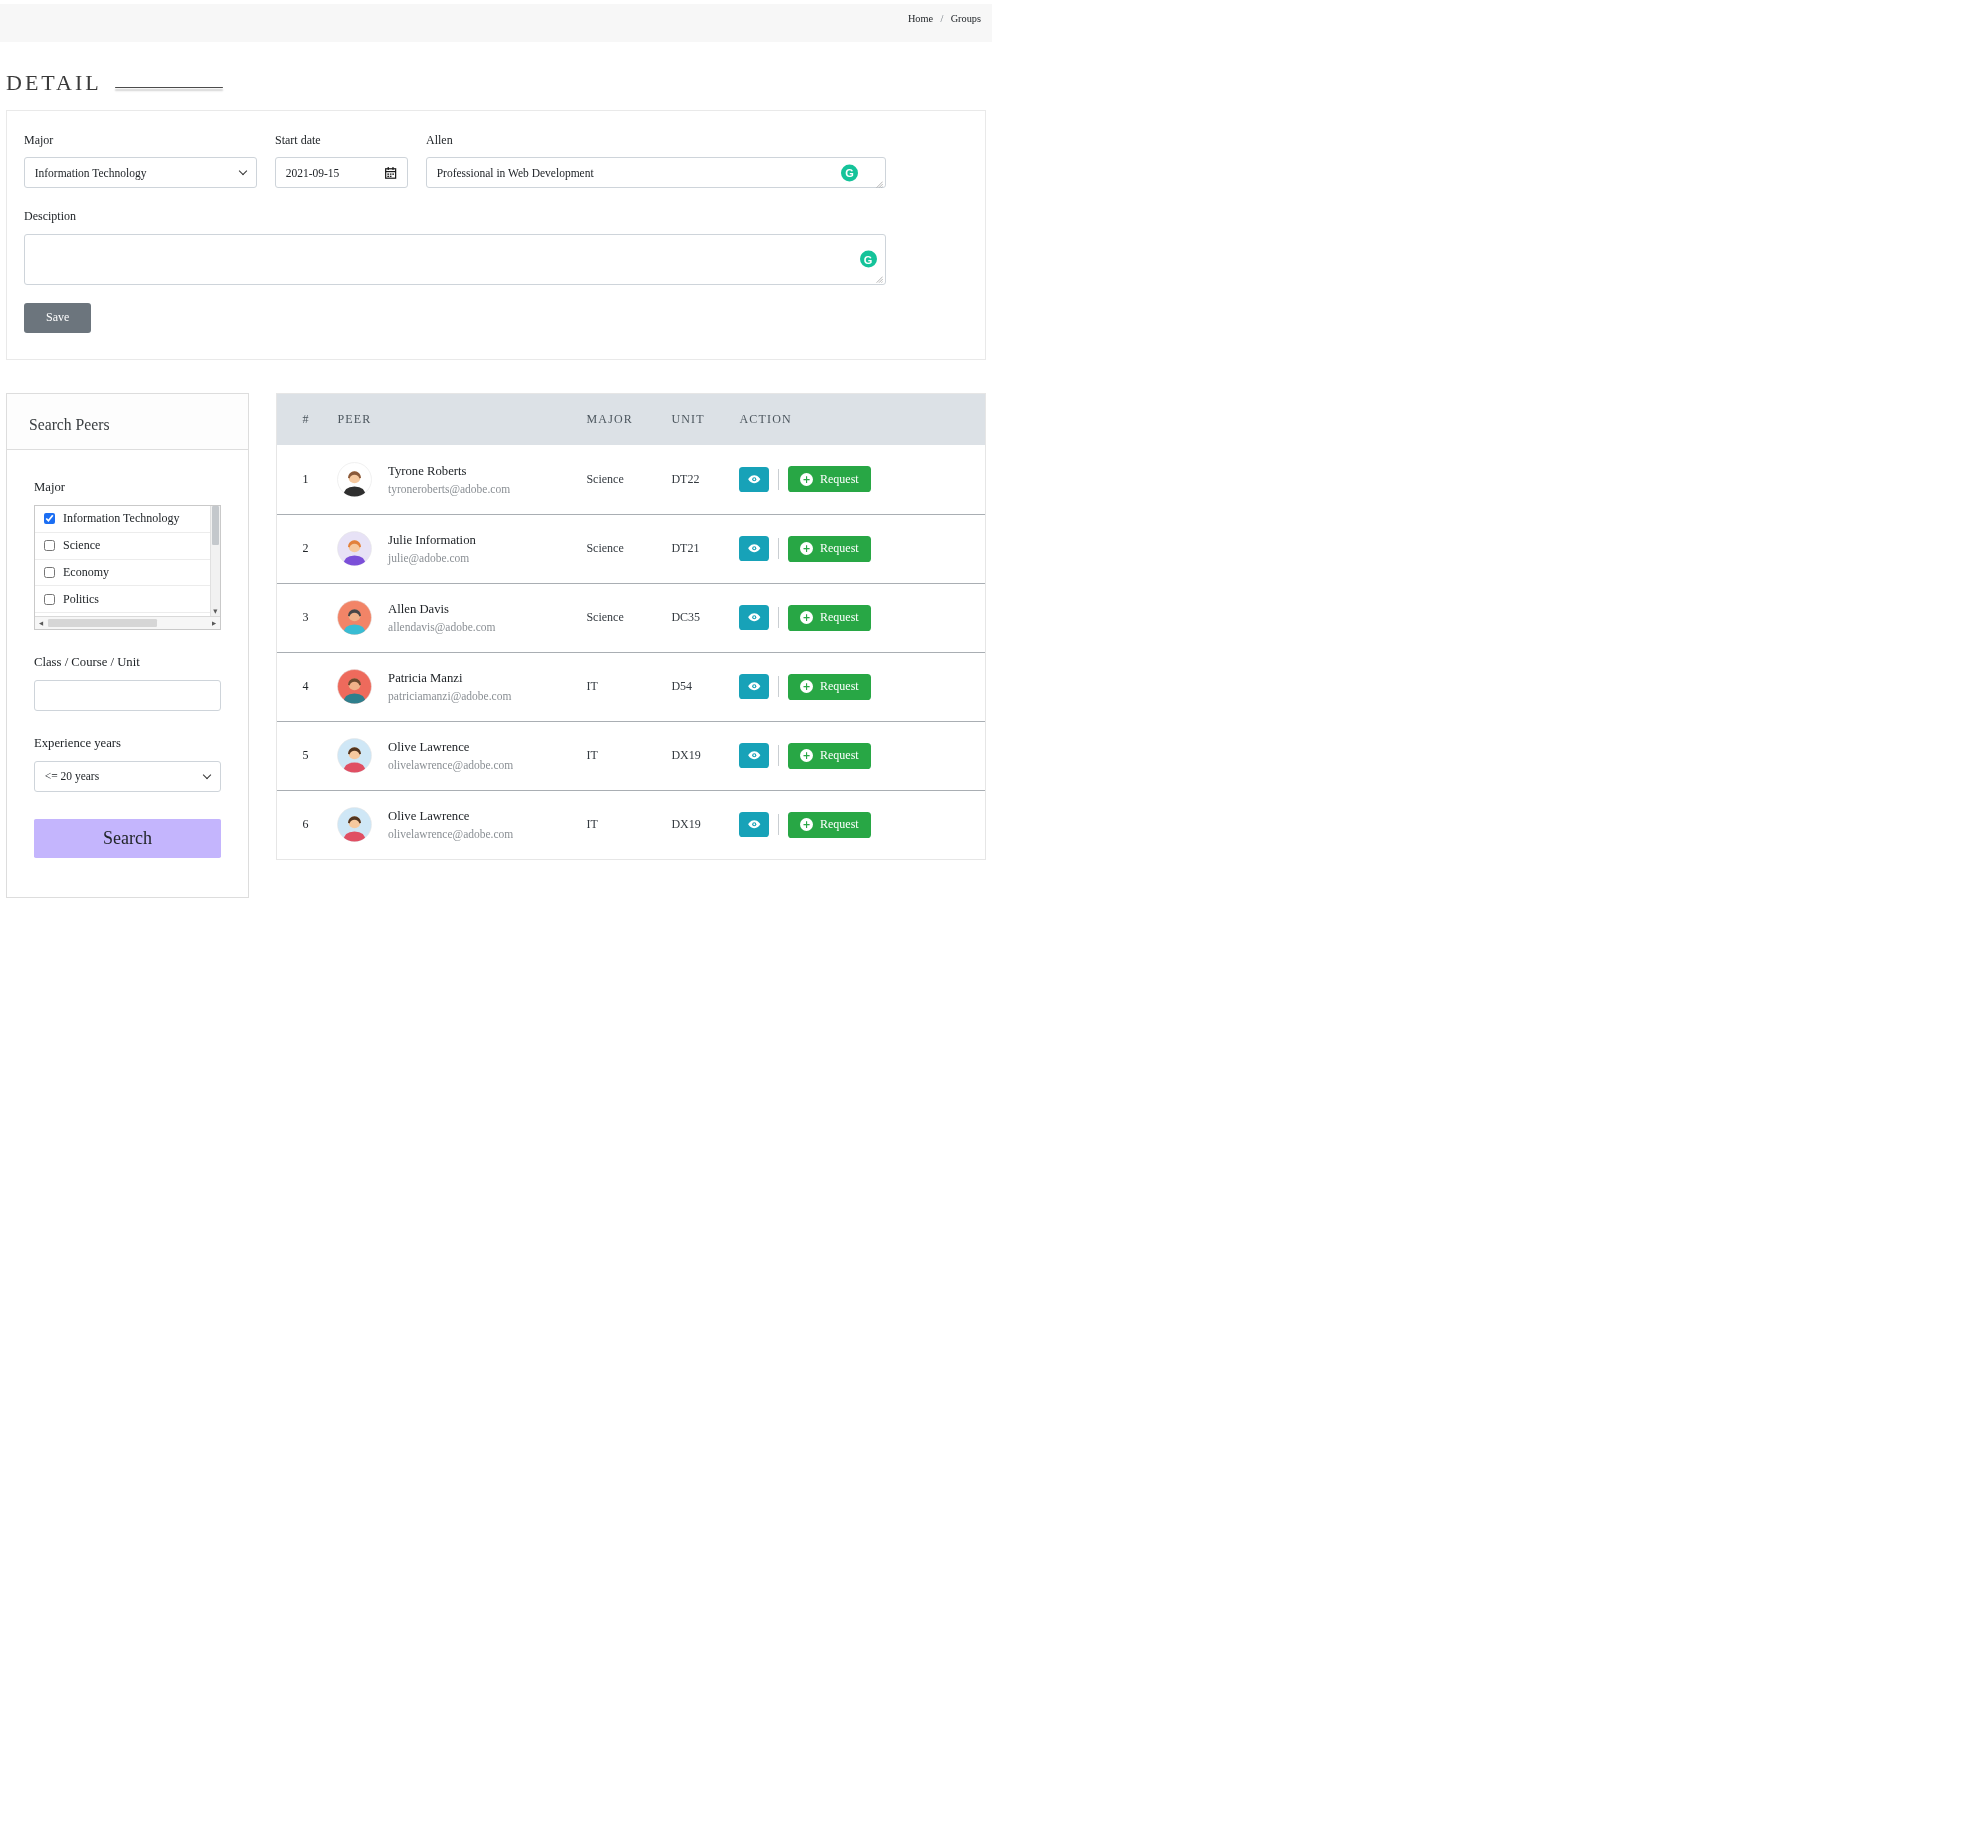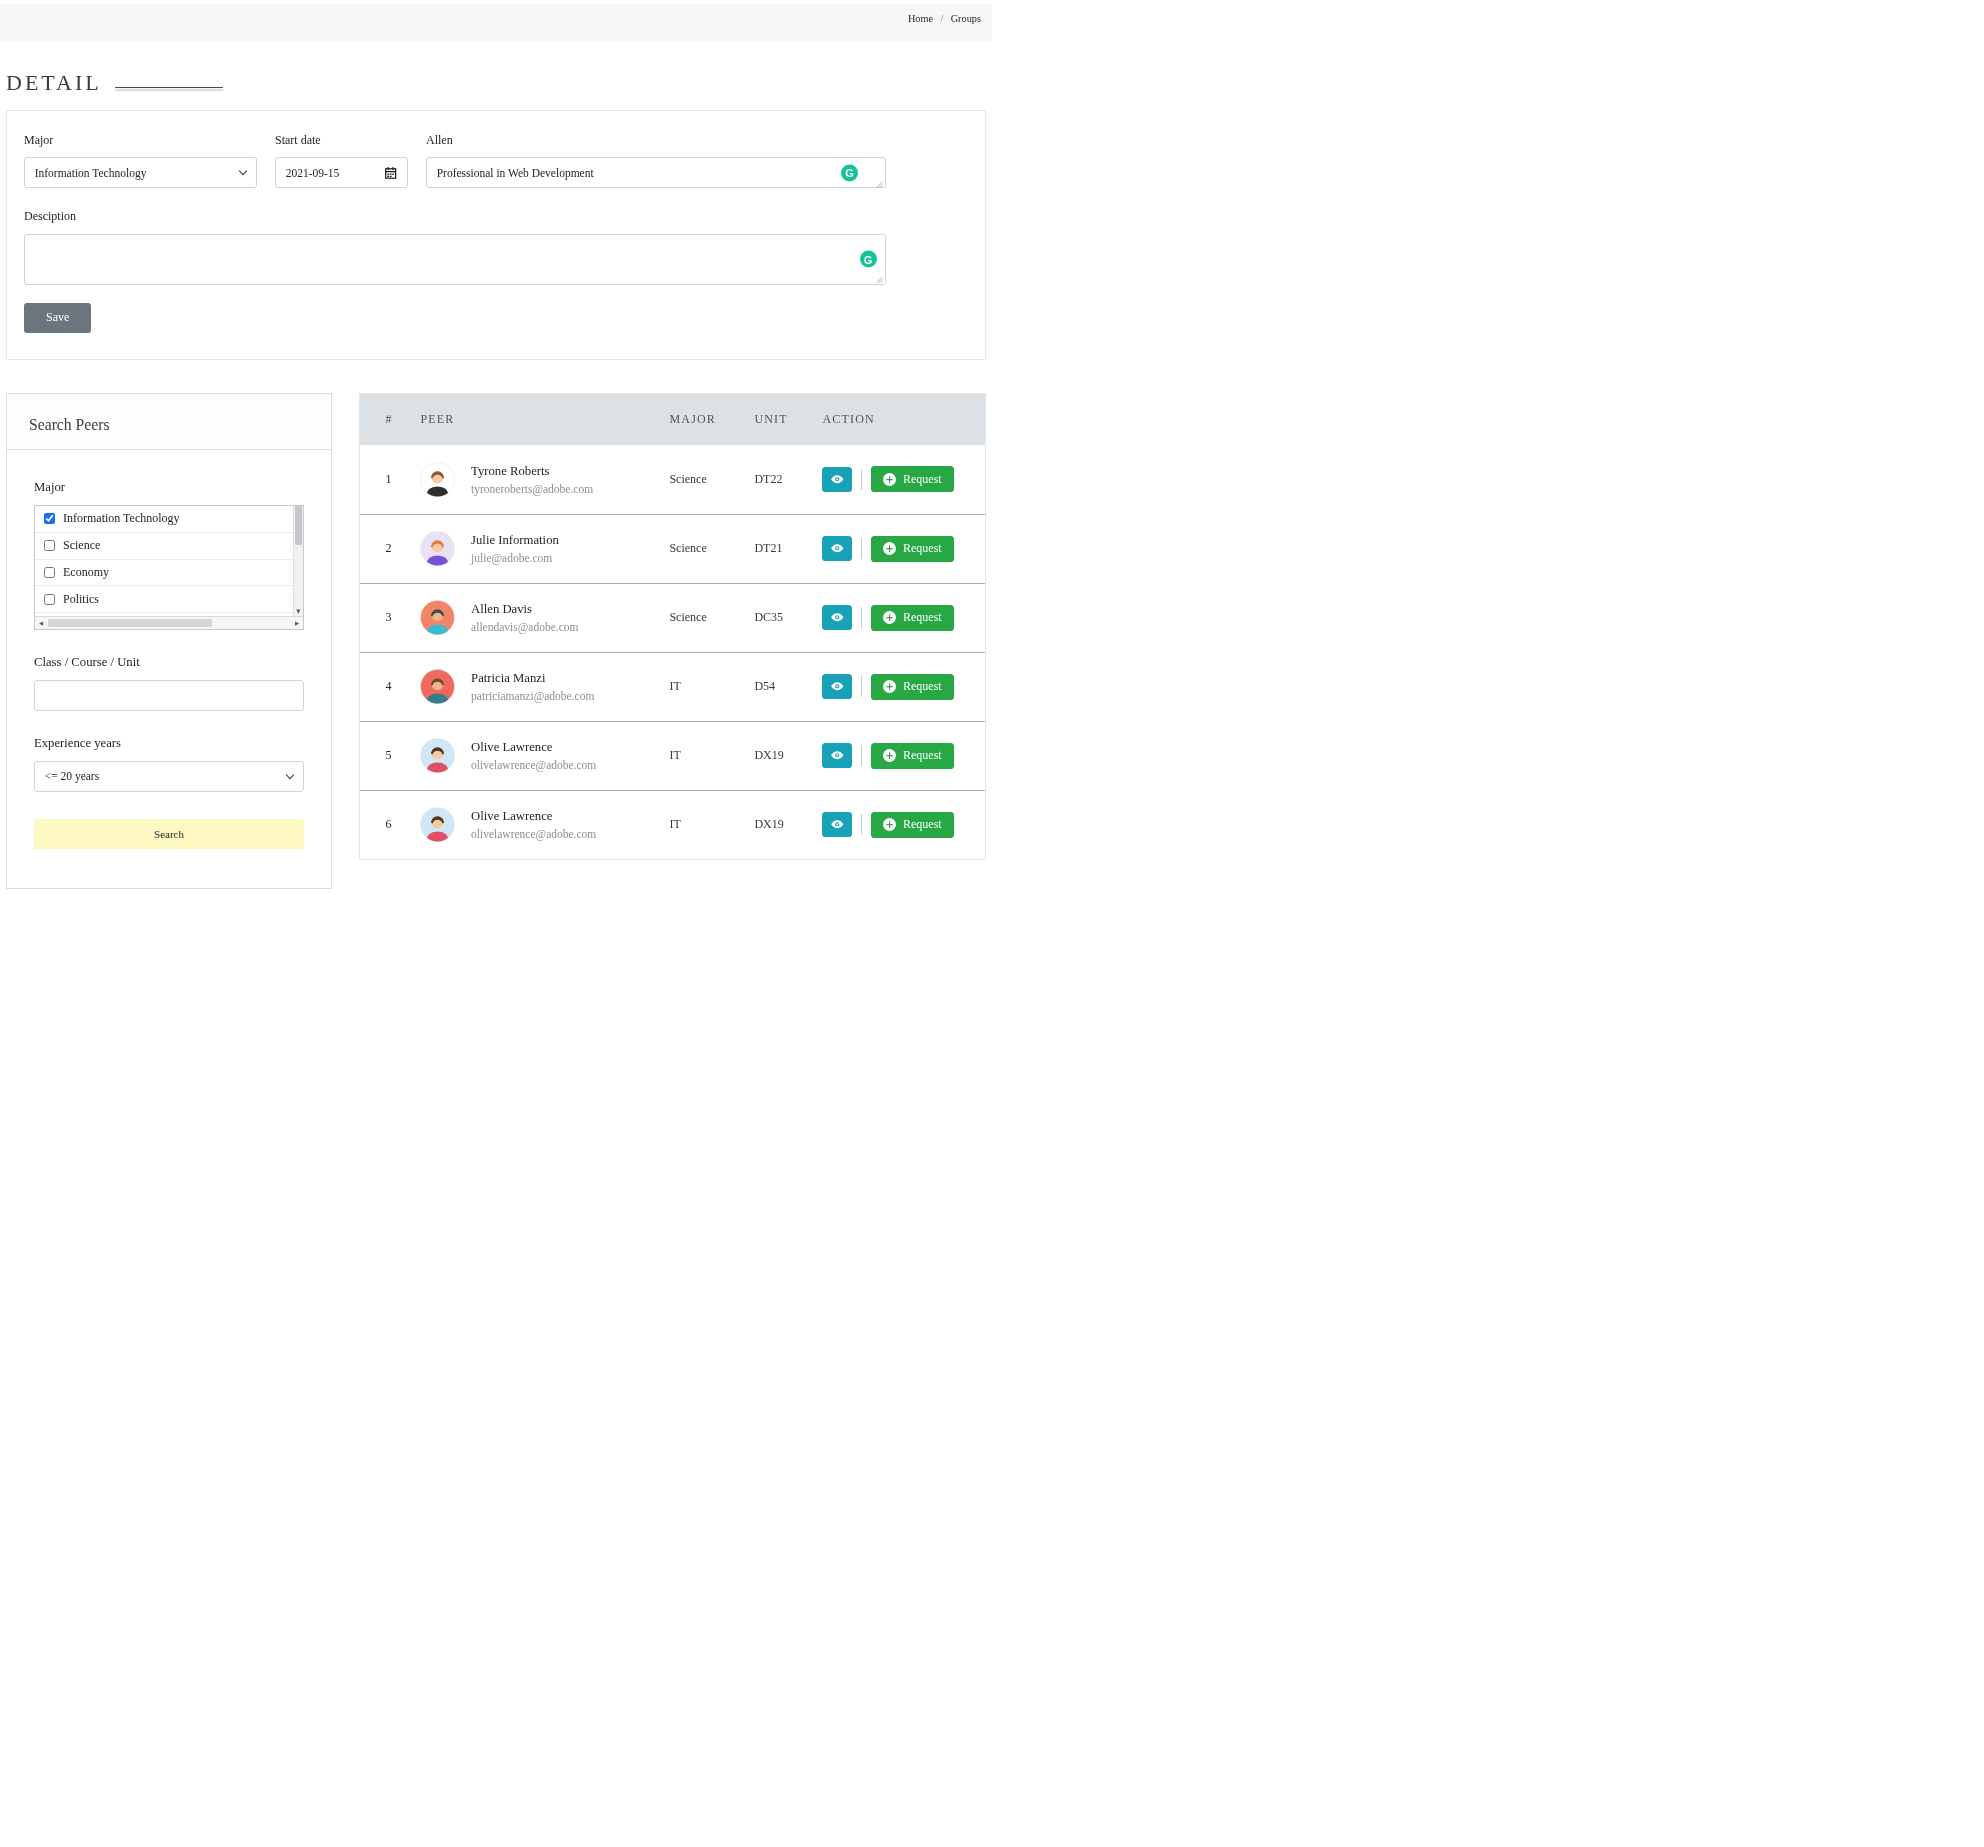--- a/index.html
+++ b/index.html
@@ -51,21 +51,21 @@
   .save-btn {
     margin-top:18px; background:#6c757d; color:#fff; border:none; border-radius:3px;
     font-family:"Liberation Serif", serif; font-size:12px; padding:7.9px 22px; cursor:pointer;
   }
   .mt-block { margin-top:20.6px; }
 
   
   .main-area { display:flex; gap:27px; margin:33px 6px 24px 6px; align-items:flex-start; }
 
   
-  .search-panel { width:326px; border:0.6px solid #ddd; background:#fff; }
+  .search-panel { width:243px; border:0.6px solid #ddd; background:#fff; }
   .panel-header { padding:22px 22px 15.7px 22px; font-size:15.7px; color:#3c4043; border-bottom:0.6px solid #ddd; background:#fdfdfd; }
   .panel-body { padding:30px 27px 39px 27px; }
   .panel-body .field-label { font-size:12.7px; }
 
   .multiselect { border:0.6px solid #c9c9c9; position:relative; }
   .ms-viewport { height:110px; overflow:hidden; margin-right:10.3px; }
   .ms-row { display:flex; align-items:center; gap:8.5px; padding:5.4px 0 5.4px 8.5px; border-bottom:0.6px solid #ececec; font-size:12px; }
   .ms-row input { width:11px; height:11px; accent-color:#1b6ef3; margin:0; }
   .vscroll { position:absolute; top:0; right:0; bottom:12.7px; width:10.3px; background:#f1f1f1; border-left:0.6px solid #e0e0e0; }
   .vscroll .thumb { position:absolute; top:0; left:1.2px; right:1.2px; height:39px; background:#c4c8cc; border-radius:1.2px; }
@@ -74,22 +74,22 @@
   .hscroll { position:relative; height:12.7px; background:#f6f6f6; border-top:0.6px solid #d9d9d9; }
   .hscroll .btn { position:absolute; top:0; width:12px; height:12px; display:flex; align-items:center; justify-content:center;
       font-size:5.4px; color:#5a5a5a; font-family:"DejaVu Sans", sans-serif; }
   .hscroll .btn-left { left:0; }
   .hscroll .btn-right { right:0; }
   .hscroll .thumb { position:absolute; top:1.8px; left:13.3px; right:34%; height:8.5px; background:#d6d6d6; border-radius:1.2px; }
 
   .class-input { width:100%; height:31px; border:0.6px solid #ced4da; border-radius:3px; font-size:11.5px;
       padding:0 9.7px; font-family:"Liberation Serif", serif; }
   .search-btn {
-    margin-top:27px; width:100%; background:#fef9c3; border:none; border-radius:1.8px;
-    font-family:"Liberation Serif", serif; font-size:11px; color:#212529; padding:9px 0; cursor:pointer;
+    margin-top:27px; width:100%; background:#c4b5fd; border:none; border-radius:1.8px;
+    font-family:"Liberation Serif", serif; font-size:18px; color:#212529; padding:9px 0; cursor:pointer;
   }
 
   
   .peers-table { flex:1; border:0.6px solid #e6e6e6; background:#fff; }
   .tbl-header, .tbl-row { display:grid; grid-template-columns:35px 249px 85px 68px auto; align-items:center; padding-left:25.4px; }
   .tbl-header { background:#dce1e6; min-height:51px; }
   .tbl-header .th { font-size:12px; letter-spacing:1.2px; color:#4c565e; }
   .tbl-row { min-height:69px; padding-top:8.5px; padding-bottom:8.5px; }
   .tbl-row + .tbl-row { border-top:1.2px solid #a9aeb3; }
   .cell-num { font-size:12px; }

